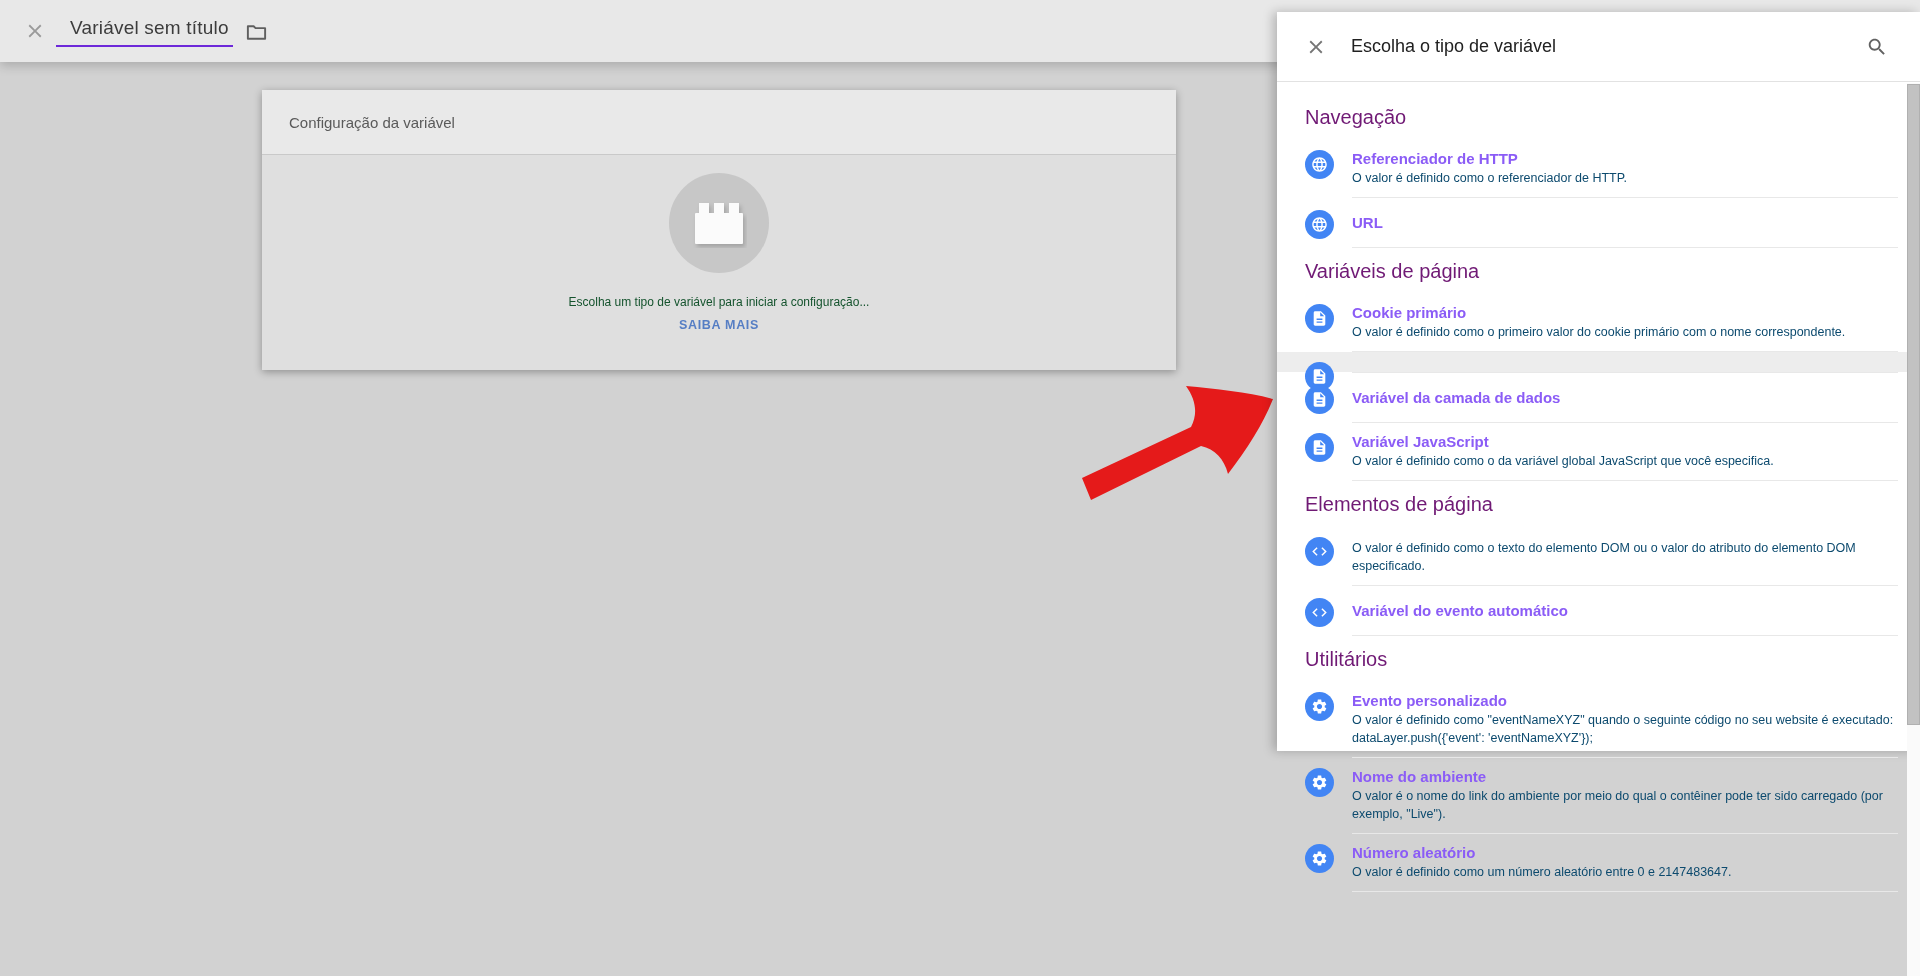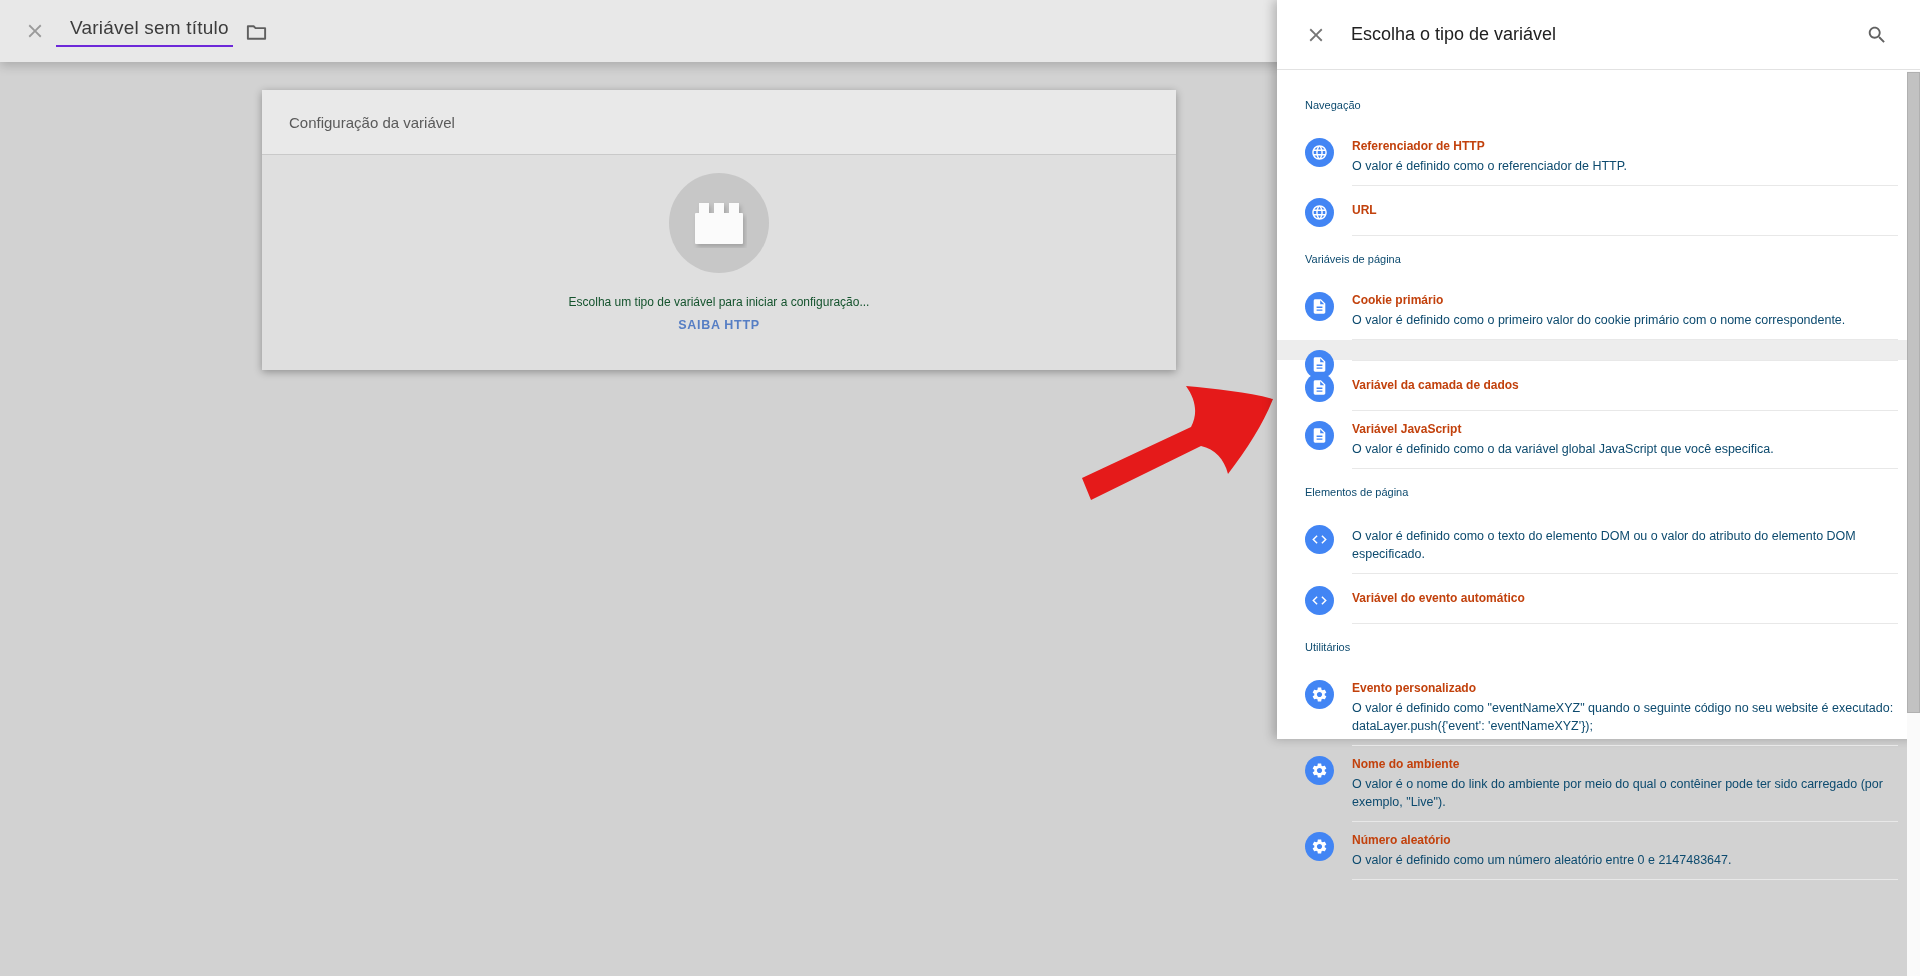--- a/index.html
+++ b/index.html
@@ -24,37 +24,37 @@
   .brick-circle { width:100px; height:100px; margin:0 auto; border-radius:50%; background:#c7c7c7;
                   display:flex; align-items:center; justify-content:center; }
   .hint { margin-top:22px; font-size:12px; color:#14532d; }
   .learn-more { display:inline-block; margin-top:9px; font-size:12.5px; font-weight:bold;
                 letter-spacing:.7px; color:#567ec4; cursor:pointer; }
 
   
   .red-arrow { position:absolute; left:1078px; top:376px; z-index:3; }
 
   
-  .panel { position:absolute; right:0; top:0; width:643px; height:739px; background:#ffffff;
+  .panel { position:absolute; right:0; top:12px; width:643px; height:739px; background:#ffffff;
            box-shadow:-4px 0 10px rgba(0,0,0,0.22); z-index:4; }
   .panel-header { height:70px; display:flex; align-items:center; border-bottom:1px solid #e2e2e2; }
   .panel-header .close-btn { width:22px; height:22px; margin-left:28px; color:#757575; cursor:pointer; }
   .panel-title { margin-left:24px; font-size:18px; font-weight:500; color:#212121; }
   .panel-header .spacer { flex:1; }
   .search-btn { width:22px; height:22px; margin-right:32px; color:#616161; cursor:pointer; }
   .panel-body { padding-top:12px; }
 
-  .section-label { padding:14px 12px 14px 28px; font-size:11px; color:#0c4a6e; line-height:18px; }
+  .section-label { padding:14px 12px 14px 28px; font-size:20px; color:#701a75; line-height:18px; }
 
   .type-item { position:relative; padding:10px 26px 10px 75px; cursor:pointer; }
   .type-item.no-desc { padding-top:16px; padding-bottom:16px; }
   .type-item.highlighted { background:#ededed; }
   .item-icon { position:absolute; left:28px; top:10px; width:29px; height:29px; }
   .type-item.no-desc .item-icon { top:12px; }
-  .item-title { font-size:12px; font-weight:bold; color:#c2410c; line-height:17px; }
+  .item-title { font-size:15px; font-weight:bold; color:#8b5cf6; line-height:17px; }
   .item-desc { margin-top:2px; font-size:12.5px; color:#0c4a6e; line-height:18px; white-space:pre-line; }
   .item-divider { margin:0 22px 0 75px; border-top:1px solid #e8e8e8; }
 
   
   .scrollbar { position:absolute; right:0; top:71px; width:13px; height:905px; background:#fafafa; }
   .scroll-thumb { position:absolute; left:0; top:1px; width:13px; height:641px;
                   background:#c2c2c2; border:1px solid #b0b0b0; cursor:pointer; }
 </style>
 </head>
 <body>
@@ -76,21 +76,21 @@
       <svg width="56" height="50" viewBox="0 0 56 50">
         <g fill="#fbfbfb" style="filter:drop-shadow(2px 3px 2px rgba(0,0,0,0.18))">
           <rect x="4" y="15" width="48" height="31" rx="1"></rect>
           <rect x="8" y="5" width="10" height="11"></rect>
           <rect x="23" y="5" width="10" height="11"></rect>
           <rect x="38" y="5" width="10" height="11"></rect>
         </g>
       </svg>
     </div>
     <div class="hint">Escolha um tipo de variável para iniciar a configuração...</div>
-    <div class="learn-more">SAIBA HTTP</div>
+    <div class="learn-more">SAIBA MAIS</div>
   </div>
 </div>
 
 <svg class="red-arrow" width="200" height="132" viewBox="0 0 200 132">
   <path fill="#e51a1a" d="M4 102 L113 51 C120 38 118 24 108 10 C138 13 170 16 195 23 C186 46 170 72 150 98 C146 83 137 73 123 70 L13 124 Z"></path>
 </svg>
 
 <div class="panel">
   <div class="panel-header">
     <svg class="close-btn" viewBox="0 0 24 24">

